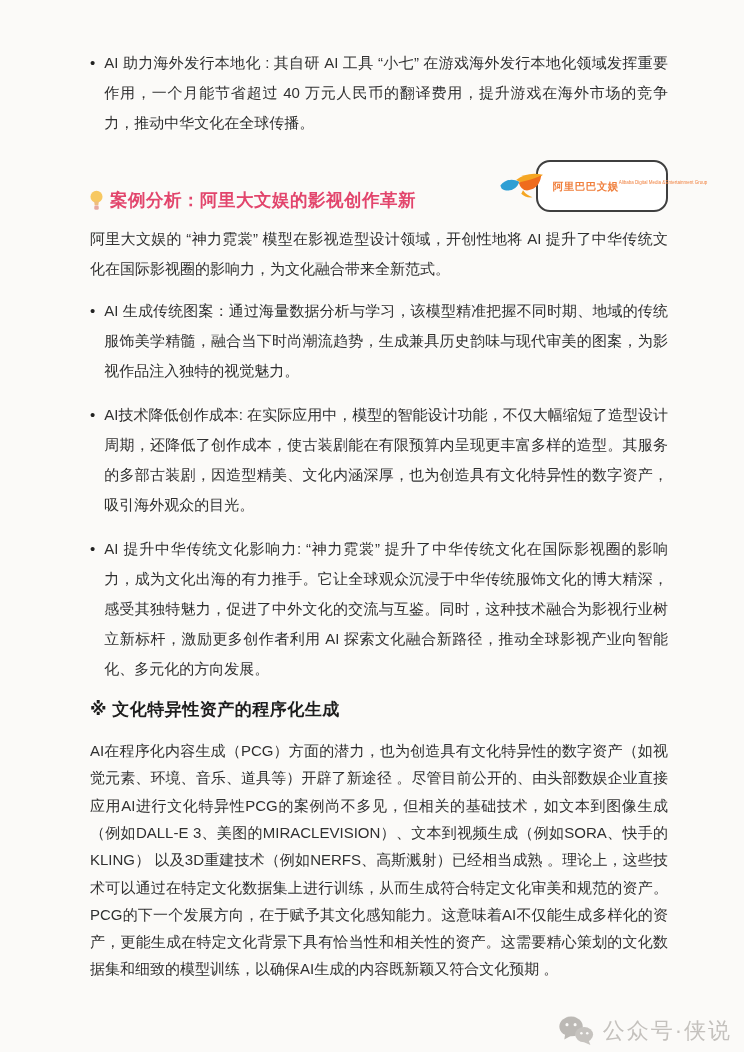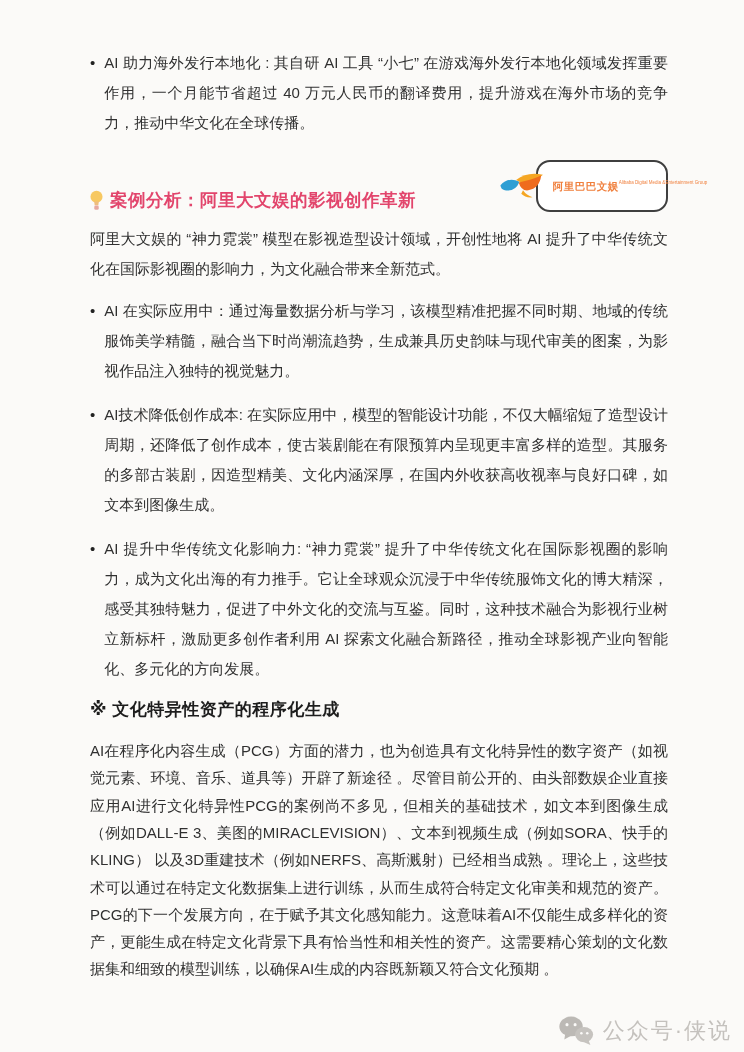--- a/index.html
+++ b/index.html
@@ -143,25 +143,25 @@
           <span class="logo-en">Entertainment Group</span>
         </div>
       </div>
     </div>
 
     <p class="intro" style="margin:0 0 12px 0;">阿里大文娱的 “神力霓裳” 模型在影视造型设计领域，开创性地将 AI 提升了中华传统文化在国际影视圈的影响力，为文化融合带来全新范式。</p>
 
     <div class="case-bullets">
       <div class="bullet">
         <span class="marker">•</span>
-        <span class="btext">AI 在实际应用中：通过海量数据分析与学习，该模型精准把握不同时期、地域的传统服饰美学精髓，融合当下时尚潮流趋势，生成兼具历史韵味与现代审美的图案，为影视作品注入独特的视觉魅力。</span>
+        <span class="btext">AI 生成传统图案：通过海量数据分析与学习，该模型精准把握不同时期、地域的传统服饰美学精髓，融合当下时尚潮流趋势，生成兼具历史韵味与现代审美的图案，为影视作品注入独特的视觉魅力。</span>
       </div>
       <div class="bullet">
         <span class="marker">•</span>
-        <span class="btext">AI技术降低创作成本: 在实际应用中，模型的智能设计功能，不仅大幅缩短了造型设计周期，还降低了创作成本，使古装剧能在有限预算内呈现更丰富多样的造型。其服务的多部古装剧，因造型精美、文化内涵深厚，在国内外收获高收视率与良好口碑，如文本到图像生成。</span>
+        <span class="btext">AI技术降低创作成本: 在实际应用中，模型的智能设计功能，不仅大幅缩短了造型设计周期，还降低了创作成本，使古装剧能在有限预算内呈现更丰富多样的造型。其服务的多部古装剧，因造型精美、文化内涵深厚，也为创造具有文化特异性的数字资产，吸引海外观众的目光。</span>
       </div>
       <div class="bullet">
         <span class="marker">•</span>
         <span class="btext">AI 提升中华传统文化影响力: “神力霓裳” 提升了中华传统文化在国际影视圈的影响力，成为文化出海的有力推手。它让全球观众沉浸于中华传统服饰文化的博大精深，感受其独特魅力，促进了中外文化的交流与互鉴。同时，这种技术融合为影视行业树立新标杆，激励更多创作者利用 AI 探索文化融合新路径，推动全球影视产业向智能化、多元化的方向发展。</span>
       </div>
     </div>
 
     <h2 class="section-heading">※ 文化特异性资产的程序化生成</h2>
 
     <p class="section-body" style="margin:0;">AI在程序化内容生成（PCG）方面的潜力，也为创造具有文化特异性的数字资产（如视觉元素、环境、音乐、道具等）开辟了新途径 。尽管目前公开的、由头部数娱企业直接应用AI进行文化特异性PCG的案例尚不多见，但相关的基础技术，如文本到图像生成（例如DALL-E 3、美图的MIRACLEVISION）、文本到视频生成（例如SORA、快手的KLING） 以及3D重建技术（例如NERFS、高斯溅射）已经相当成熟 。理论上，这些技术可以通过在特定文化数据集上进行训练，从而生成符合特定文化审美和规范的资产。PCG的下一个发展方向，在于赋予其文化感知能力。这意味着AI不仅能生成多样化的资产，更能生成在特定文化背景下具有恰当性和相关性的资产。这需要精心策划的文化数据集和细致的模型训练，以确保AI生成的内容既新颖又符合文化预期 。</p>

